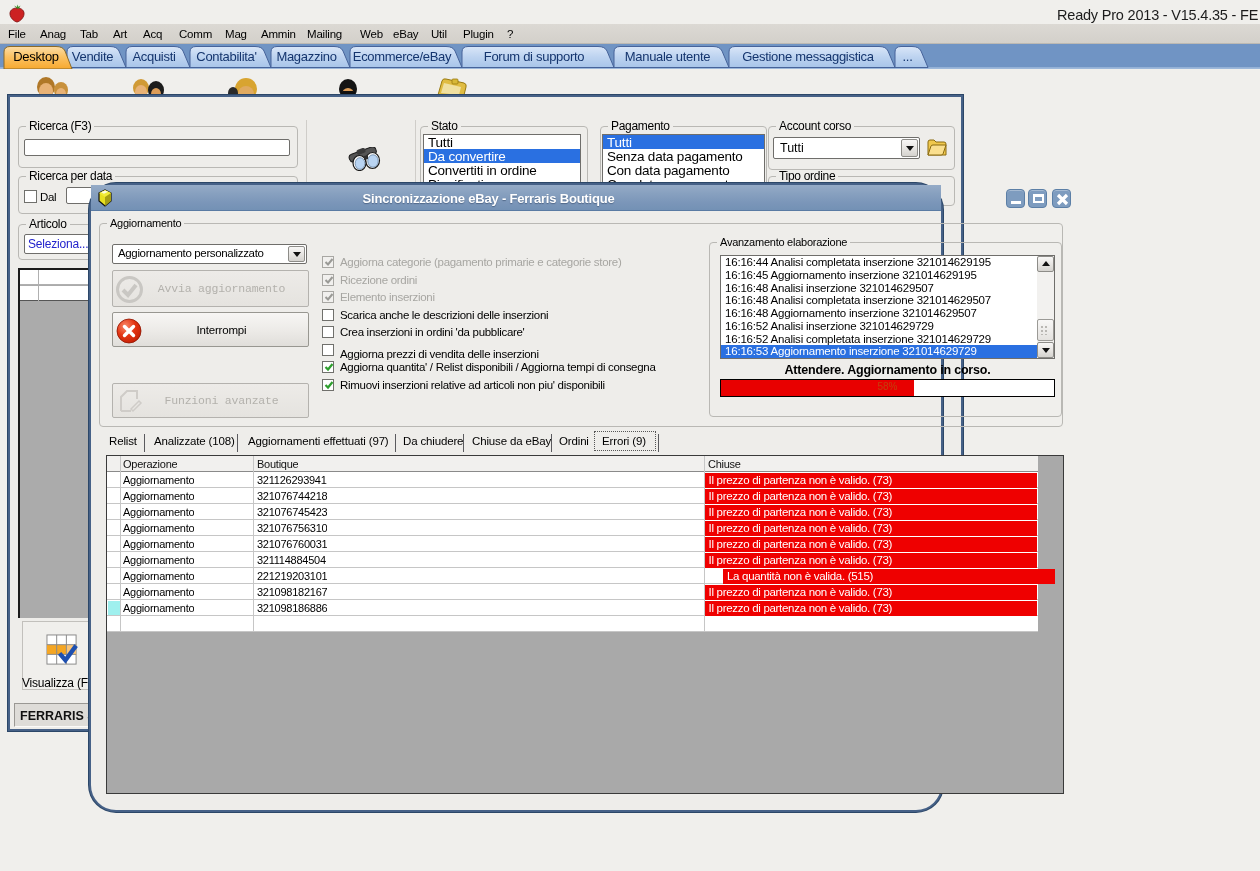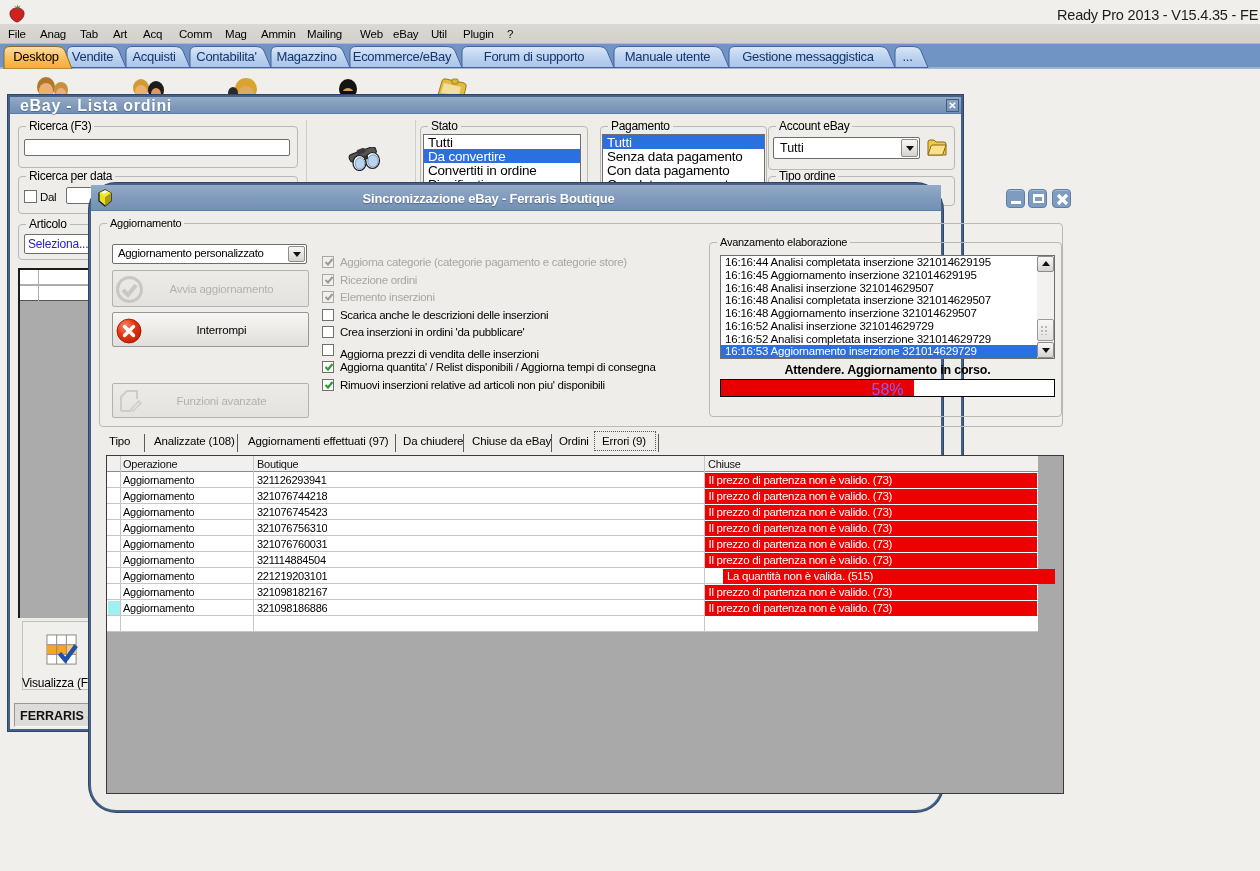--- a/index.html
+++ b/index.html
@@ -21,21 +21,21 @@
 .inp { position:absolute; background:#fff; border:1px solid #6f6e6b; border-radius:2px; }
 
 .list { position:absolute; background:#fff; border:1px solid #6f6e6b; overflow:hidden; }
 .list .row { position:relative; white-space:nowrap; color:#000; padding-left:4px; letter-spacing:-0.2px; }
 #ebwin .grp > .lbl { font-size:12px; letter-spacing:-0.3px; }
 .list .row.sel { background:#2a70e1; color:#fff; }
 
 .btn3d { position:absolute; border:1px solid #989791; border-radius:2px; background:linear-gradient(#f7f6f4,#eceae7 55%,#e0deda); }
 .btn3d.dis { border-color:#b4b2ae; background:linear-gradient(#edebe8,#e5e3df); }
 .btn3d .bt { position:absolute; left:22px; right:0; top:0; bottom:0; display:flex; align-items:center; justify-content:center; font-size:11.5px; letter-spacing:-0.2px; }
-.btn3d.dis .bt { color:#b3b1ac; }
+.btn3d.dis .bt { color:#b3b1ac;font-family:Liberation Mono, monospace; }
 
 .arrbtn { position:absolute; border:1px solid #8d8c88; border-radius:2px; background:linear-gradient(#f8f7f6,#e8e6e3 50%,#d5d3cf); }
 .arrbtn:after { content:""; position:absolute; left:50%; top:50%; margin:-2px 0 0 -4px; border:4px solid transparent; border-top:5px solid #111; }
 .arrbtn.up:after { margin:-7px 0 0 -4px; border:4px solid transparent; border-bottom:5px solid #111; }
 
 .cb { position:absolute; width:12px; height:12px; background:#fff; border:1px solid #70706c; }
 .cb.dis { background:#f1f0ee; border-color:#a8a7a3; }
 .cbl { position:absolute; font-size:11.5px; color:#000; letter-spacing:-0.3px; white-space:nowrap; }
 .cbl.dis { color:#a7a6a2; }
 .ck { position:absolute; left:1px; top:0px; }
@@ -138,24 +138,20 @@
       <rect x="341" y="22" width="14" height="4" rx="2" fill="#101010"></rect>
     </g>
     <g>
       <path d="M438 26 L442 12 Q443 9 446 10 L464 14 Q467 15 466 18 L464 26 Z" fill="#e0bc42" stroke="#9a7a10" stroke-width="1"></path>
       <path d="M444 14 L461 18 L459 26 L441 24 Z" fill="#f0e0a0"></path>
       <rect x="452" y="10" width="6" height="5" rx="1" fill="#d8b838" stroke="#9a7a10" stroke-width="0.8"></rect>
     </g>
   </svg>
 
   <div class="win" id="ebwin" style="left:8px;top:95px;width:955px;height:636px;">
-    <div class="tbar" style="height:17px">
-      <span class="t" style="left:10px;top:0px;font-size:16px;letter-spacing:0.7px">eBay - Lista ordini</span>
-      <span class="abs" style="left:936px;top:2px;width:13px;height:13px;border:1px solid #3f5d80;color:#fff;font-weight:bold;font-size:10px;text-align:center;line-height:12px">✕</span>
-    </div>
 
     <div class="grp" style="left:8px;top:29px;width:280px;height:42px">
         <span class="lbl">Ricerca (F3)</span>
       </div>
     <div class="inp" style="left:14px;top:42px;width:266px;height:17px"></div>
 
     <div class="abs" style="left:296px;top:23px;width:1px;height:68px;background:#cfcdc9"></div>
     <div class="abs" style="left:405px;top:23px;width:1px;height:68px;background:#cfcdc9"></div>
     <svg class="abs" style="left:338px;top:50px" width="36" height="24" viewBox="0 0 36 24">
       <g transform="rotate(-20 16 8)">
@@ -217,21 +213,21 @@
         <span class="lbl">Pagamento</span>
       </div>
     <div class="list" style="left:592px;top:37px;width:163px;height:60px;font-size:13.5px">
       <div class="row sel" style="height:14px">Tutti</div>
       <div class="row" style="height:14px">Senza data pagamento</div>
       <div class="row" style="height:14px">Con data pagamento</div>
       <div class="row" style="height:14px">Con data pag. e contrassegno</div>
     </div>
 
     <div class="grp" style="left:758px;top:29px;width:187px;height:44px">
-        <span class="lbl">Account eBay</span>
+        <span class="lbl">Account corso</span>
       </div>
     <div class="inp" style="left:763px;top:40px;width:147px;height:22px"></div>
     <span class="abs" style="left:770px;top:44px;font-size:12.5px">Tutti</span>
     <div class="arrbtn" style="left:891px;top:42px;width:17px;height:18px"></div>
     <svg class="abs" style="left:916px;top:41px" width="22" height="19" viewBox="0 0 22 19">
       <path d="M2 17 L2 4 Q2 2 4 2 L8 2 L10 4 L18 4 Q20 4 20 6 L20 17 Z" fill="#f0c84c" stroke="#8a6a10" stroke-width="1"></path>
       <path d="M2 17 L5 8 Q5.5 7 7 7 L20 7 L17 16 Q16.5 17 15 17 Z" fill="#fadf8e" stroke="#8a6a10" stroke-width="1"></path>
     </svg>
 
     <div class="grp" style="left:758px;top:79px;width:187px;height:30px">
@@ -300,21 +296,21 @@
       </svg>
       <span class="bt">Funzioni avanzate</span>
     </div>
 
 
     <div class="cb dis" style="left:231px;top:71px">
         <svg class="ck" width="10" height="10" viewBox="0 0 10 10">
           <path d="M1.5 5 L4 7.5 L8.5 2" stroke="#9a9a96" stroke-width="2" fill="none"></path>
         </svg>
       </div>
-    <span class="cbl dis" style="left:249px;top:71px">Aggiorna categorie (categorie pagamento e categorie store)</span>
+    <span class="cbl dis" style="left:249px;top:71px">Aggiorna categorie (pagamento primarie e categorie store)</span>
     <div class="cb dis" style="left:231px;top:89px">
         <svg class="ck" width="10" height="10" viewBox="0 0 10 10">
           <path d="M1.5 5 L4 7.5 L8.5 2" stroke="#9a9a96" stroke-width="2" fill="none"></path>
         </svg>
       </div>
     <span class="cbl dis" style="left:249px;top:89px">Ricezione ordini</span>
     <div class="cb dis" style="left:231px;top:106px">
         <svg class="ck" width="10" height="10" viewBox="0 0 10 10">
           <path d="M1.5 5 L4 7.5 L8.5 2" stroke="#9a9a96" stroke-width="2" fill="none"></path>
         </svg>
@@ -367,24 +363,24 @@
               <rect x="4" y="8" width="2" height="1"></rect>
             </g>
           </svg>
         </div>
     </div>
 
     <span class="abs" style="left:629px;top:178px;width:335px;text-align:center;font-weight:bold;font-size:12.5px;letter-spacing:-0.2px">Attendere. Aggiornamento in corso.</span>
 
     <div class="abs" style="left:629px;top:194px;width:335px;height:18px;border:1px solid #000;background:#fff">
       <div class="abs" style="left:0;top:0;width:58%;height:16px;background:#e80000"></div>
-      <div class="abs" style="left:0;top:1px;width:100%;text-align:center;color:#8b5cf6;font-size:16px">58%</div>
-    </div>
-
-    <span class="dtab" style="left:18px">Tipo</span>
+      <div class="abs" style="left:0;top:1px;width:100%;text-align:center;color:#c2410c;font-size:10px">58%</div>
+    </div>
+
+    <span class="dtab" style="left:18px">Relist</span>
     <div class="dsep" style="left:53px"></div>
     <span class="dtab" style="left:63px">Analizzate (108)</span>
     <div class="dsep" style="left:146px"></div>
     <span class="dtab" style="left:157px">Aggiornamenti effettuati (97)</span>
     <div class="dsep" style="left:304px"></div>
     <span class="dtab" style="left:312px">Da chiudere</span>
     <div class="dsep" style="left:372px"></div>
     <span class="dtab" style="left:381px">Chiuse da eBay</span>
     <div class="dsep" style="left:460px"></div>
     <span class="dtab" style="left:468px">Ordini</span>

